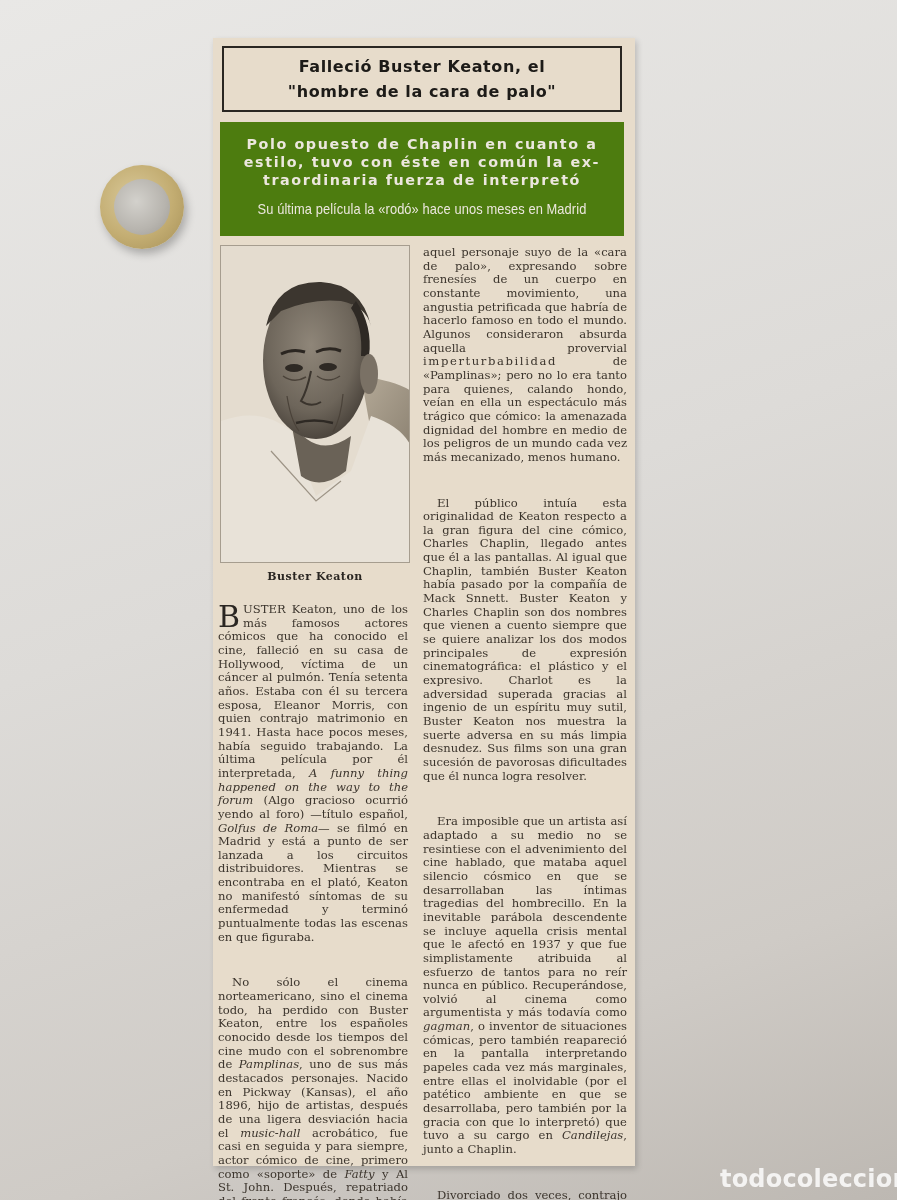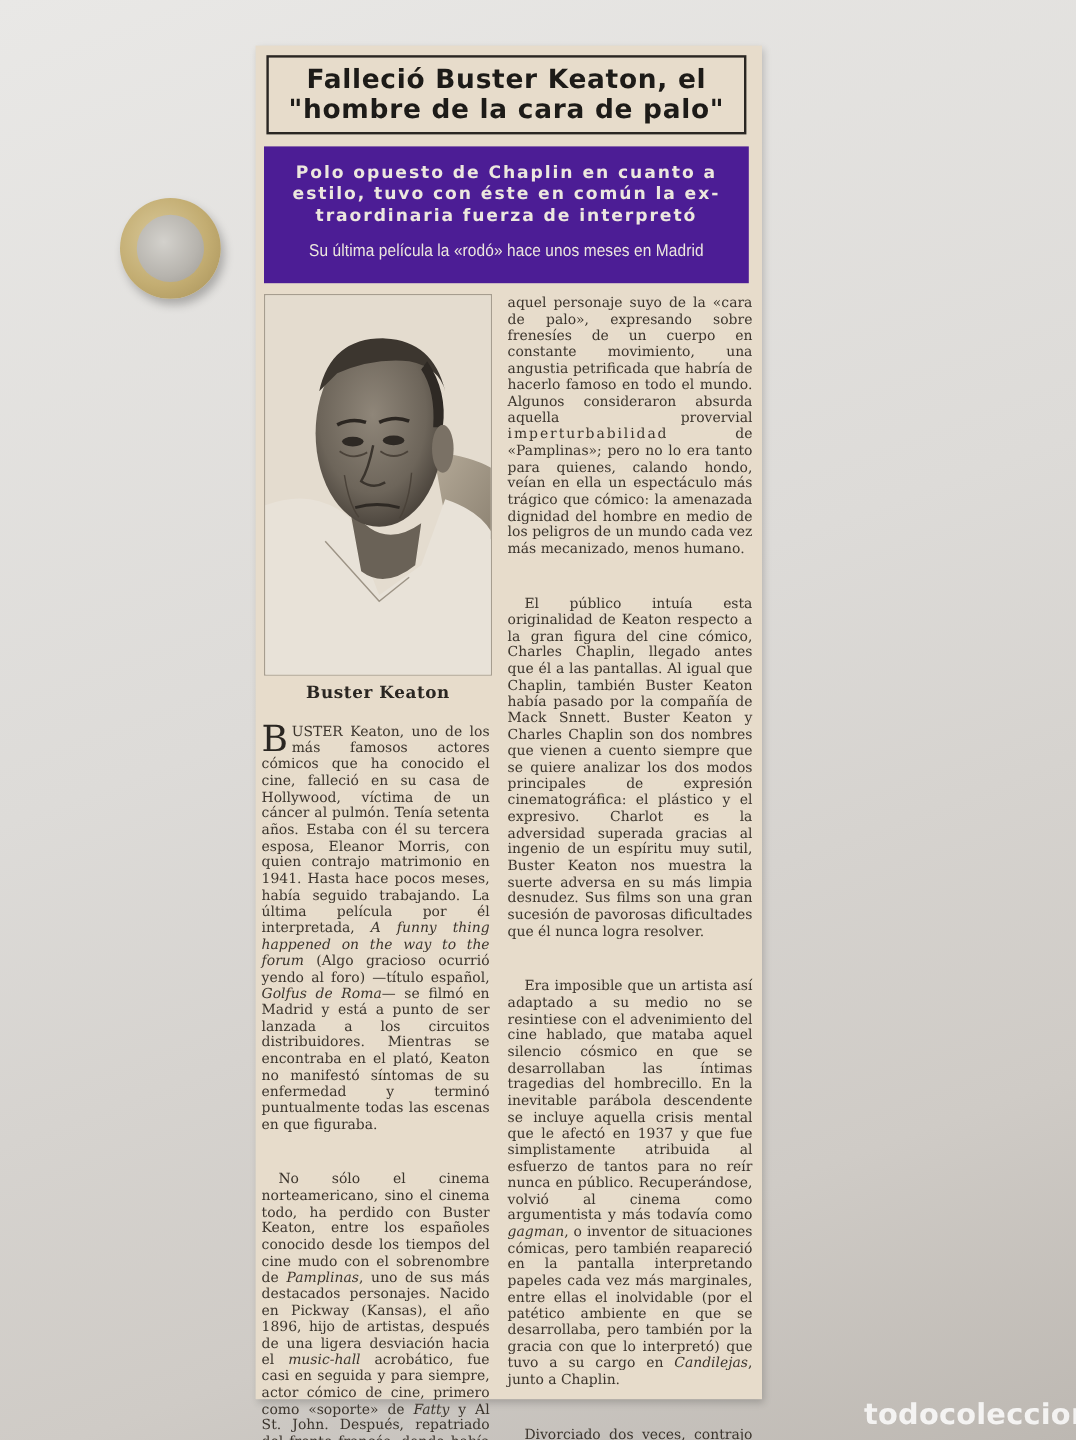--- a/index.html
+++ b/index.html
@@ -21,44 +21,44 @@
     position:absolute; left:213px; top:38px; width:422px; height:1128px;
     background:#e7dccb;
     box-shadow: 2px 3px 6px rgba(0,0,0,0.18);
   }
   .headline-box {
     position:absolute; left:9px; top:8px; width:400px; height:66px;
     border:2px solid #2a2622; box-sizing:border-box;
     display:flex; flex-direction:column; align-items:center; justify-content:center;
   }
   .headline-box .line {
-    font-family:"DejaVu Sans", sans-serif; font-weight:bold; font-size:22px;
+    font-family:"DejaVu Sans", sans-serif; font-weight:bold; font-size:16px;
     color:#1d1b18; line-height:25px; letter-spacing:0.6px; white-space:nowrap;
   }
   .subhead {
     position:absolute; left:7px; top:84px; width:404px; height:114px;
-    background:#4c1d95; color:#ece7de;
+    background:#4d7c0f; color:#ece7de;
     text-align:center; box-sizing:border-box; padding-top:13px;
   }
   .subhead .l {
     font-family:"DejaVu Sans", sans-serif; font-weight:bold; font-size:14.3px;
     line-height:18px; letter-spacing:1.6px; white-space:nowrap;
   }
   .subhead .tag {
     font-family:"Liberation Sans", sans-serif; font-size:14.3px; margin-top:12px;
     letter-spacing:0.1px; white-space:nowrap; transform:scaleX(0.9);
   }
   .photo {
     position:absolute; left:7px; top:207px; width:190px; height:318px;
     border:1px solid #a69d8f; box-sizing:border-box; overflow:hidden;
     background: linear-gradient(180deg,#e9e2d5 0%, #dfd6c7 100%);
   }
   .caption {
     position:absolute; left:7px; top:532px; width:190px; text-align:center;
-    font-family:"DejaVu Serif", serif; font-weight:bold; font-size:14px; color:#2a2622;
+    font-family:"DejaVu Serif", serif; font-weight:bold; font-size:11px; color:#2a2622;
     letter-spacing:0.5px;
   }
   .col {
     position:absolute; font-family:"DejaVu Serif", serif; font-size:11.6px;
     line-height:13.65px; color:#3b342c; text-align:justify;
     hyphens:manual;
   }
   .col p { margin:0; text-indent:0; }
   .col p + p { text-indent:14px;margin-top:32px; }
   .col i { font-style:italic; }

